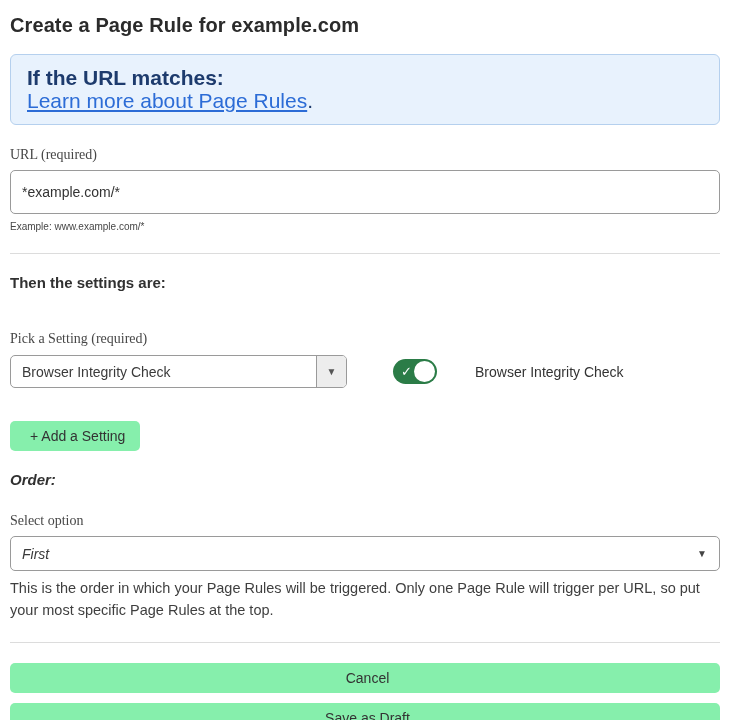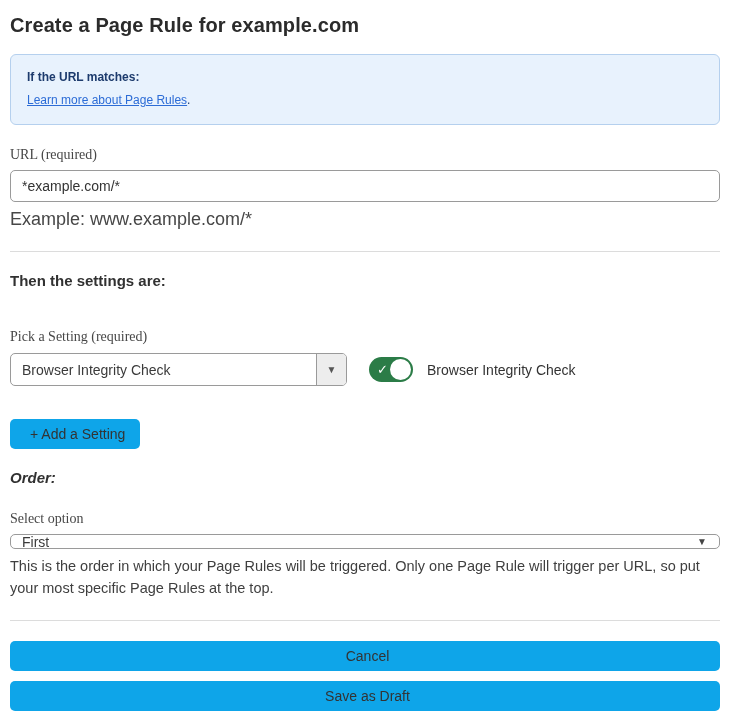--- a/index.html
+++ b/index.html
@@ -17,58 +17,58 @@
     letter-spacing: 0.1px;
   }
 
   .info-box {
     margin-top: 17px;
     background: #e8f2fd;
     border: 1px solid #b5d0ee;
     border-radius: 6px;
     padding: 11px 16px 12px 16px;
     color: #1d3b6d;
-    font-size: 12px;
+    font-size: 21px;
     line-height: 23px;
   }
   .info-box .info-heading { font-weight: bold; }
   .info-box a.info-link {
     color: #2c6cd6; text-decoration: underline; cursor: pointer;
   }
 
   .field-label { font-size: 14px; color: #474747; font-family: Liberation Serif, serif; }
   .url-label { margin-top: 22px; }
 
   .text-input {
     margin-top: 7px;
-    width: 100%; height: 32px;
+    width: 100%; height: 44px;
     border: 1px solid #9a9a9a;
     border-radius: 5px;
     padding: 0 11px;
     font-size: 14px; color: #333;
     font-family: "Liberation Sans", "DejaVu Sans", sans-serif;
     background: #fff;
     outline: none;
     display: block;
   }
-  .field-help { margin-top: 7px; font-size: 18px; color: #474747; }
+  .field-help { margin-top: 7px; font-size: 10px; color: #474747; }
 
   hr.divider {
     border: none; border-top: 1px solid #dcdcdc;
     margin-top: 21px;
   }
 
   .section-heading {
     margin-top: 20px;
     font-size: 15px; font-weight: bold; color: #313131;
   }
 
   .picker-label { margin-top: 40px; }
 
-  .setting-row { margin-top: 8px; display: flex; align-items: center; }
+  .setting-row { margin-top: 8px; display: flex; align-items: center; gap: 24px; }
 
   .select-box {
     width: 337px; height: 33px;
     border: 1px solid #9a9a9a;
     border-radius: 5px;
     background: #fff;
     display: flex; align-items: stretch;
     cursor: pointer;
     overflow: hidden;
   }
@@ -107,39 +107,40 @@
 
   .btn {
     display: inline-flex; align-items: center; justify-content: center;
     height: 30px; padding: 0 15px;
     border: none; border-radius: 5px;
     font-size: 14px;
     font-family: "Liberation Sans", "DejaVu Sans", sans-serif;
     cursor: pointer;
     white-space: nowrap;
   }
-  .btn-gray { background: #0ea5e9; color: #333; padding-left: 20px; }
+  .btn-gray { background: #86efac; color: #333; padding-left: 20px; }
   .btn-blue { color: #ffffff; }
 
   .add-setting-btn { margin-top: 33px; }
 
   .order-heading { margin-top: 20px; font-style: italic; }
   .order-select-label { margin-top: 25px; }
 
   .wide-select {
     margin-top: 7px;
-    width: 100%; height: 15px;
+    width: 100%; height: 35px;
     border: 1px solid #9a9a9a;
     border-radius: 5px;
     background: #fff;
     display: flex; align-items: center;
     padding: 0 11px;
     font-size: 14px; color: #3a3a3a;
     cursor: pointer;
     position: relative;
+    font-style: italic;
   }
   .wide-select .wide-select-arrow {
     position: absolute; right: 12px; top: 50%; transform: translateY(-55%);
     color: #444; font-size: 10px;
   }
 
   .order-help {
     margin-top: 6px; font-size: 14.5px; color: #3f3f3f;
     line-height: 22px; max-width: 730px;
   }

